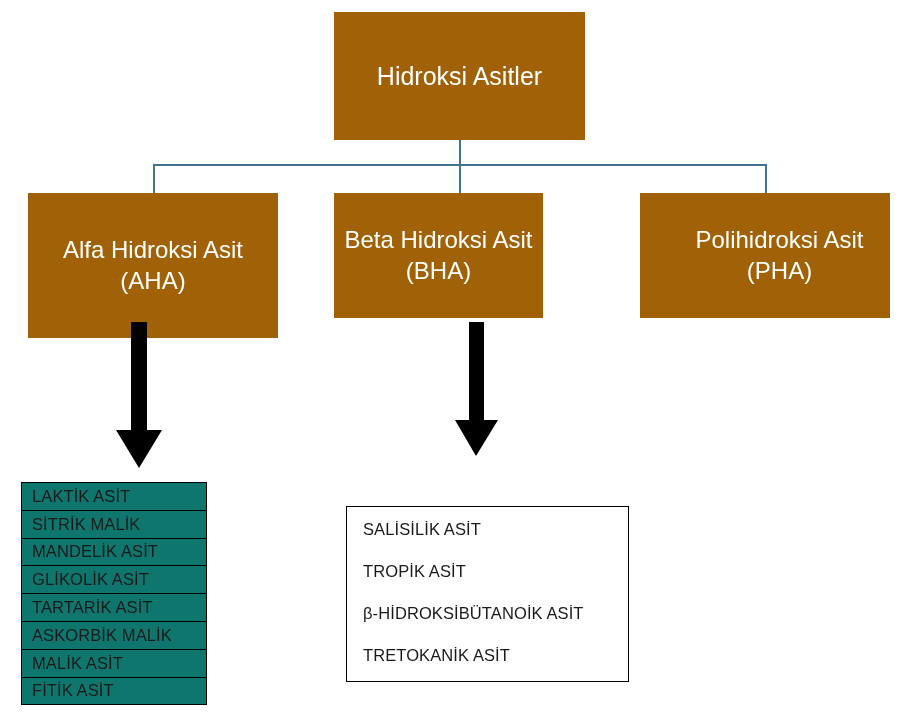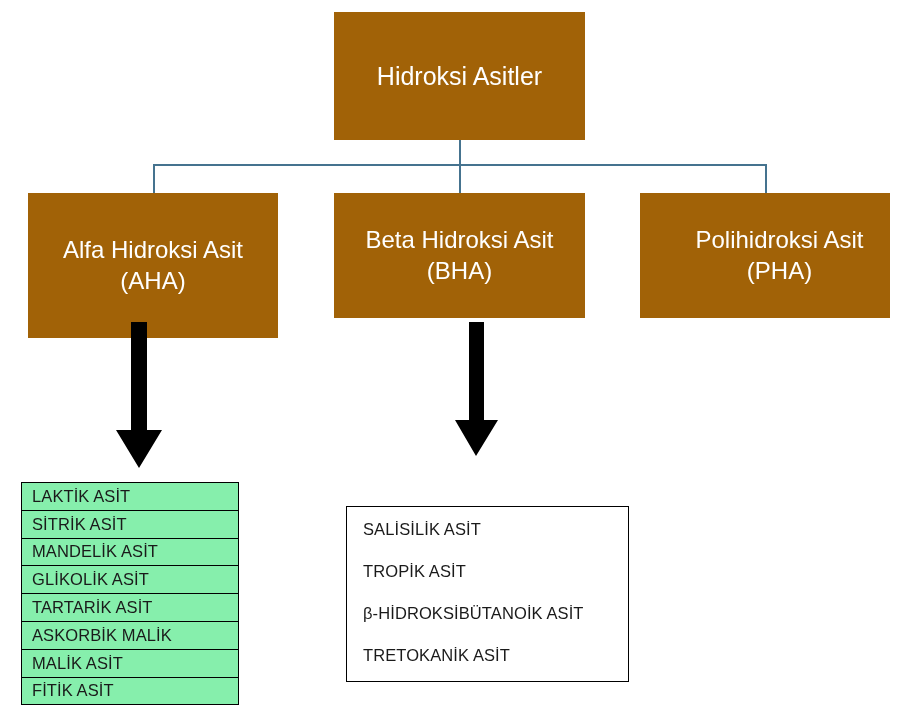--- a/index.html
+++ b/index.html
@@ -44,21 +44,21 @@
   #box-aha {
     left: 28px;
     top: 193px;
     width: 250px;
     height: 145px;
     font-size: 24px;
   }
   #box-bha {
     left: 334px;
     top: 193px;
-    width: 251px;
+    width: 209px;
     height: 125px;
     font-size: 24px;
   }
   #box-pha {
     left: 640px;
     top: 193px;
     width: 250px;
     height: 125px;
     font-size: 24px;
     padding-left: 35px;
@@ -83,25 +83,25 @@
   }
   .arrow svg { display: block; }
   #arrow-aha { left: 108px; top: 322px; }
   #arrow-bha { left: 453px; top: 322px; }
 
   
   #list-aha {
     position: absolute;
     left: 21px;
     top: 482px;
-    width: 218px;
+    width: 186px;
     border: 1.5px solid #000000;
     border-bottom: none;
     box-sizing: border-box;
-    background: #86efac;
+    background: #0f766e;
   }
   #list-aha .row {
     height: 27.8px;
     border-bottom: 1.5px solid #000000;
     display: flex;
     align-items: center;
     padding-left: 10px;
     box-sizing: border-box;
     font-size: 16.5px;
     color: #1a1a1a;
@@ -159,21 +159,21 @@
   </div>
 
   <div class="arrow" id="arrow-bha">
     <svg width="48" height="136" viewBox="0 0 48 136" xmlns="http://www.w3.org/2000/svg">
       <polygon points="16,0 31,0 31,98 45,98 23,134 2,98 16,98" fill="#000000"></polygon>
     </svg>
   </div>
 
   <div id="list-aha">
     <div class="row">LAKTİK ASİT</div>
-    <div class="row">SİTRİK ASİT</div>
+    <div class="row">SİTRİK MALİK</div>
     <div class="row">MANDELİK ASİT</div>
     <div class="row">GLİKOLİK ASİT</div>
     <div class="row">TARTARİK ASİT</div>
     <div class="row">ASKORBİK MALİK</div>
     <div class="row">MALİK ASİT</div>
     <div class="row">FİTİK ASİT</div>
   </div>
 
   <div id="list-bha">
     <div class="row">SALİSİLİK ASİT</div>

